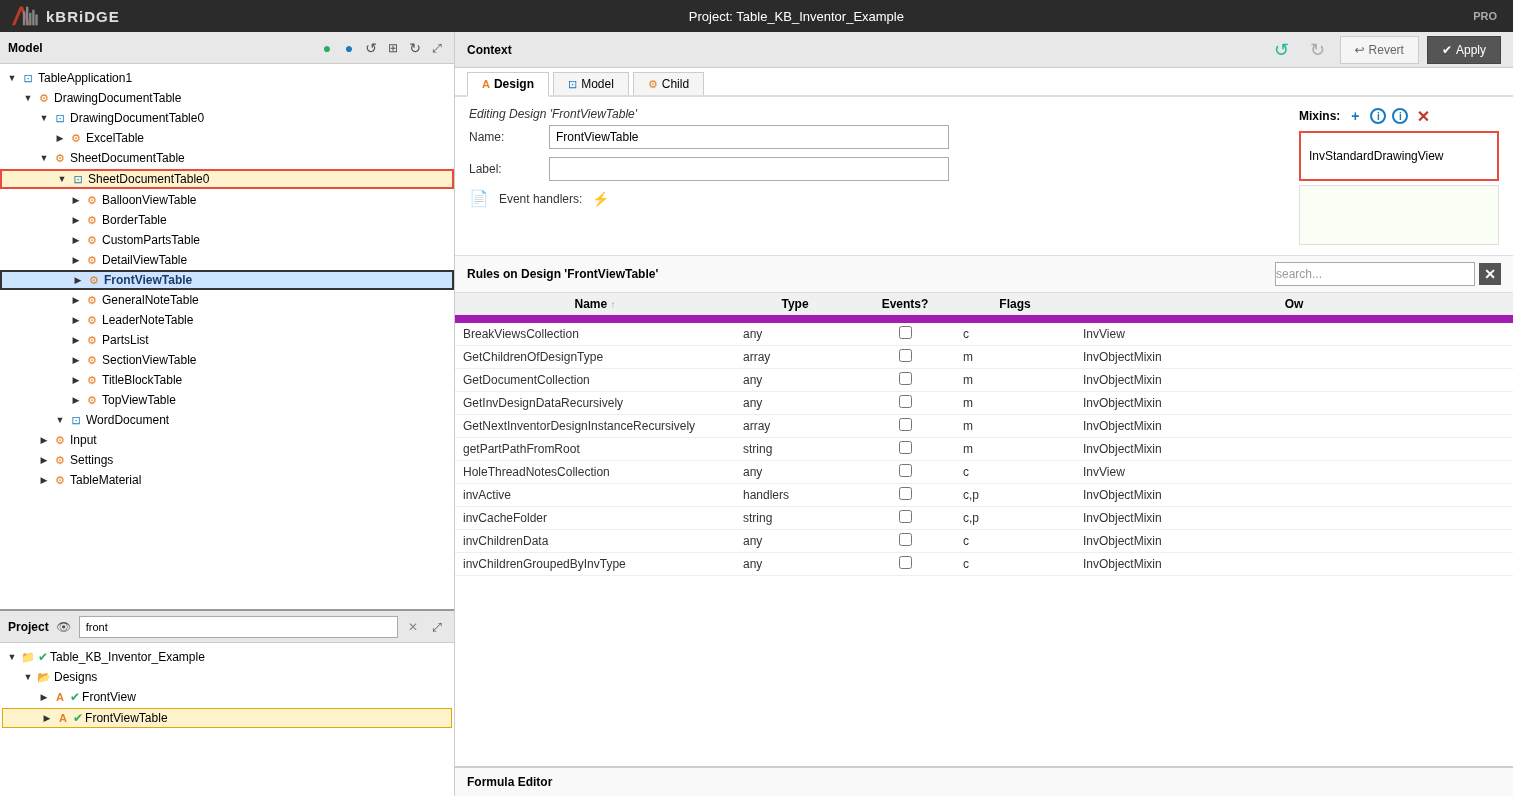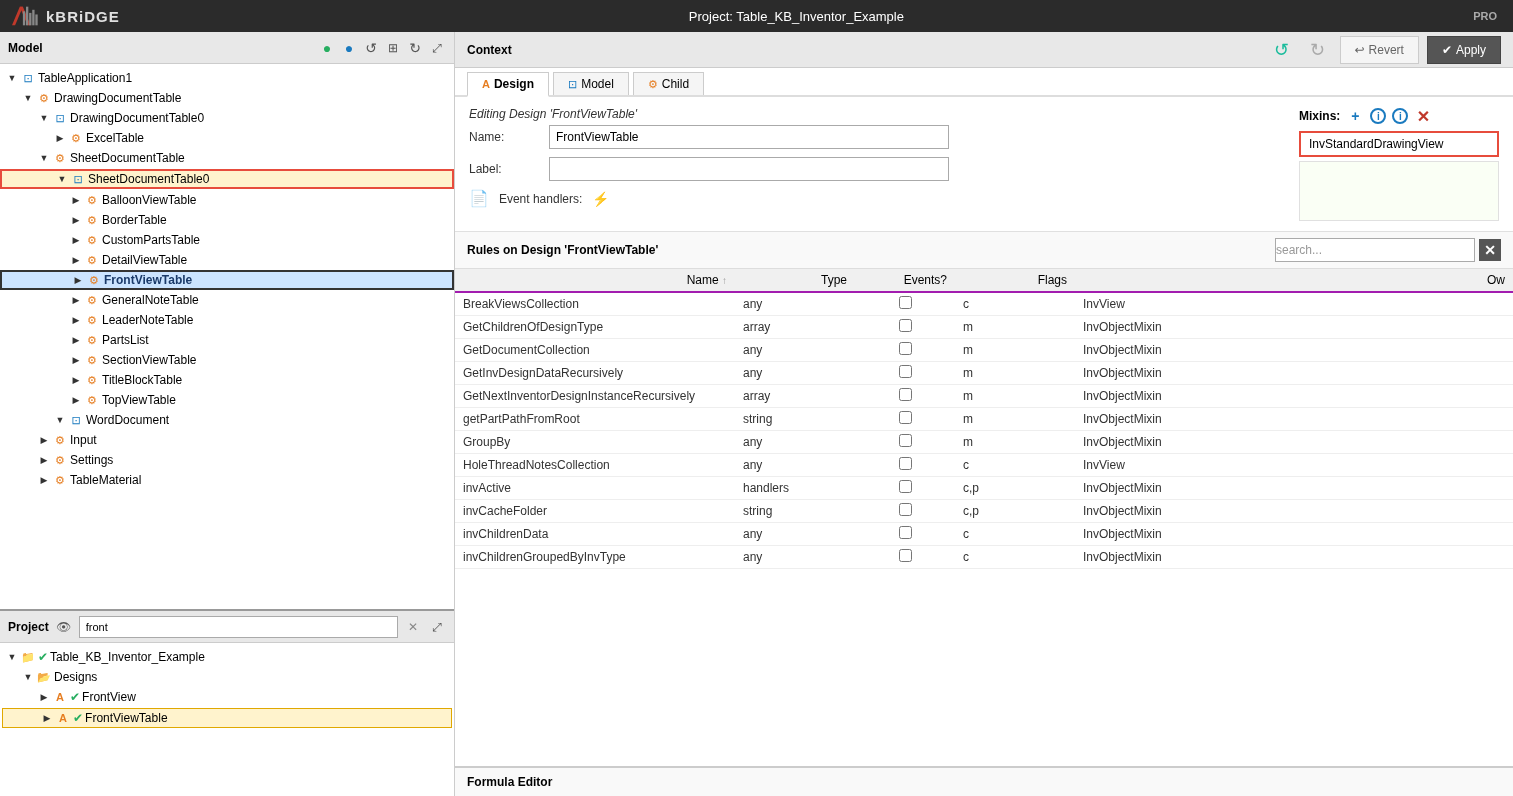--- a/index.html
+++ b/index.html
@@ -224,21 +224,21 @@
       display: flex; align-items: center; justify-content: center;
       cursor: pointer; font-size: 12px;
       border-radius: 2px;
     }
     .mixins-add { color: #1a7abf; font-weight: bold; font-size: 14px; }
     .mixins-info { color: #1a7abf; }
     .mixins-delete { color: #c0392b; font-weight: bold; }
     .mixin-item {
       border: 2px solid #e74c3c;
       background: #fff;
-      padding: 4px 8px;
+      padding: 16px 8px;
       font-size: 12px;
       min-width: 160px;
       margin-bottom: 4px;
     }
     .event-row {
       display: flex; align-items: center; gap: 10px;
       margin-bottom: 4px;
     }
     .event-label { font-size: 12px; color: #333; }
     .doc-icon { color: #555; font-size: 16px; }
@@ -284,24 +284,24 @@
       flex: 1;
       overflow-y: auto;
     }
     .rules-table {
       width: 100%;
       border-collapse: collapse;
       font-size: 12px;
     }
     .rules-table th {
       background: #f0f0f0;
-      border-bottom: 2px solid #a21caf;
+      border-bottom: 8px solid #a21caf;
       padding: 4px 8px;
-      text-align: right;
-      font-weight: normal;
+      text-align: center;
+      font-weight: bold;
       position: sticky; top: 0; z-index: 2;
     }
     .rules-table td {
       padding: 3px 8px;
       border-bottom: 1px solid #eee;
       color: #333;
     }
     .rules-table .group-row td {
       background: #f5f5f5;
       font-weight: bold;
@@ -700,27 +700,20 @@
               <td>InvObjectMixin</td>
             </tr>
             <tr>
               <td>getPartPathFromRoot</td>
               <td>string</td>
               <td class="checkbox-cell"><input type="checkbox" style=""></td>
               <td>m</td>
               <td>InvObjectMixin</td>
             </tr>
             <tr>
-              <td>GroupBy</td>
-              <td>any</td>
-              <td class="checkbox-cell"><input type="checkbox" style=""></td>
-              <td>m</td>
-              <td>InvObjectMixin</td>
-            </tr>
-            <tr>
               <td>HoleThreadNotesCollection</td>
               <td>any</td>
               <td class="checkbox-cell"><input type="checkbox" style=""></td>
               <td>c</td>
               <td>InvView</td>
             </tr>
             <tr>
               <td>invActive</td>
               <td>handlers</td>
               <td class="checkbox-cell"><input type="checkbox" style=""></td>

